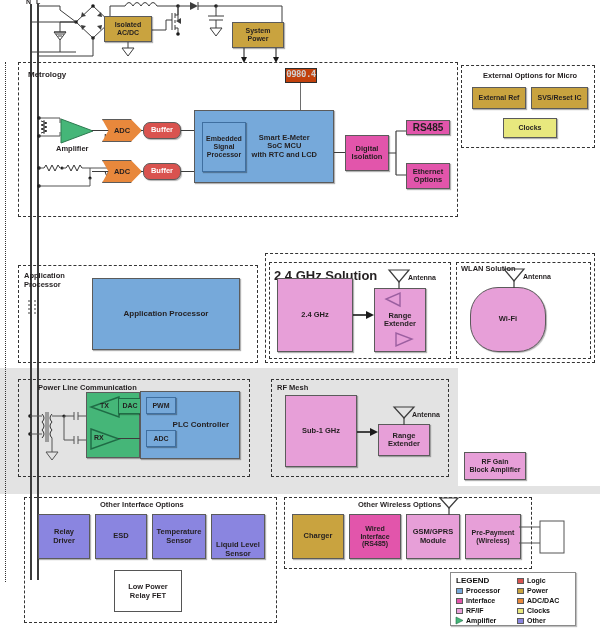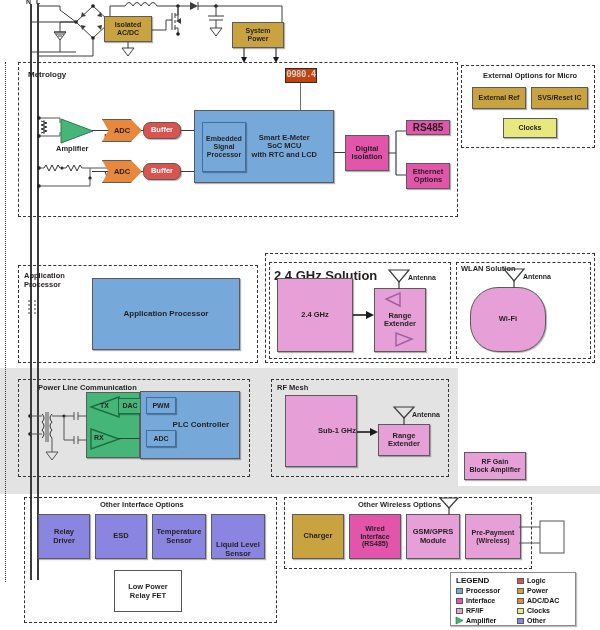--- a/index.html
+++ b/index.html
@@ -348,21 +348,21 @@
   </div>
   <div class="blk c-proc" style="left:146px;top:397px;width:30px;height:17px;font-size:7px;border-color:#3f6fa0;">
     <span>PWM</span>
   </div>
   <div class="blk c-proc" style="left:146px;top:430px;width:30px;height:17px;font-size:7px;border-color:#3f6fa0;">
     <span>ADC</span>
   </div>
 
   <div class="dash" style="left:271px;top:379px;width:178px;height:98px;"></div>
   <div class="lbl" style="left:277px;top:384px;font-size:7.5px;">RF Mesh</div>
-  <div class="blk c-rfif" style="left:285px;top:395px;width:72px;height:72px;font-size:7.5px;justify-content:flex-end;">
+  <div class="blk c-rfif" style="left:285px;top:395px;width:72px;height:72px;font-size:7.5px;">
     <span>Sub-1 GHz</span>
   </div>
   <svg style="position:absolute;left:357px;top:427px;width:22px;height:10px;">
     <path d="M0,5 L14,5" stroke="#1a1a1a" stroke-width="1.6" fill="none"></path>
     <path d="M13,1 L21,5 L13,9 Z" fill="#1a1a1a"></path>
   </svg>
   <div class="blk c-rfif" style="left:378px;top:424px;width:52px;height:32px;font-size:7.5px;white-space:pre;">
     <span>Range
 Extender</span>
   </div>

